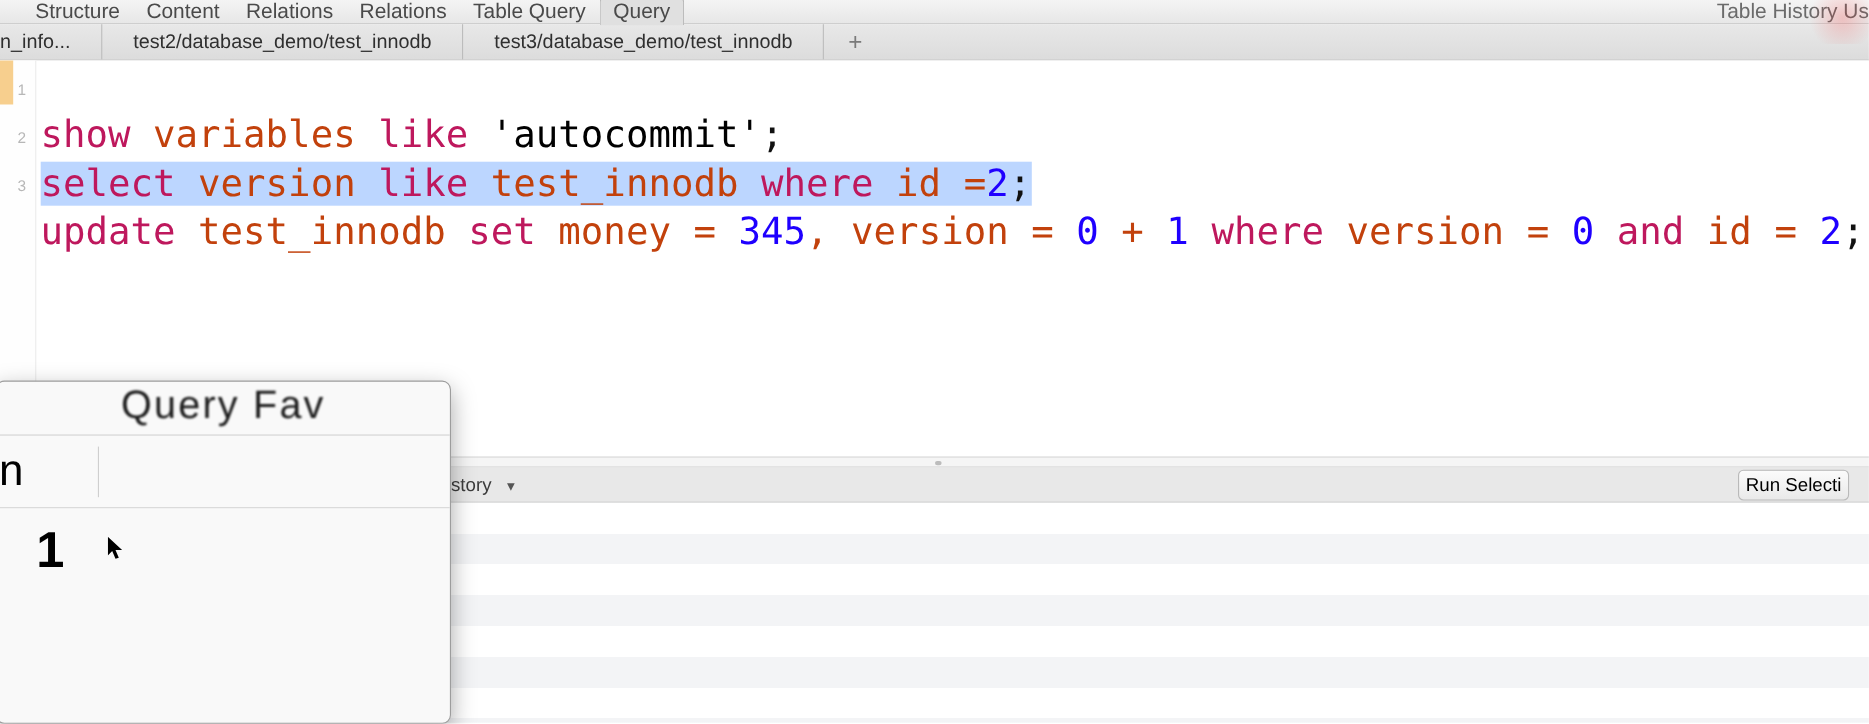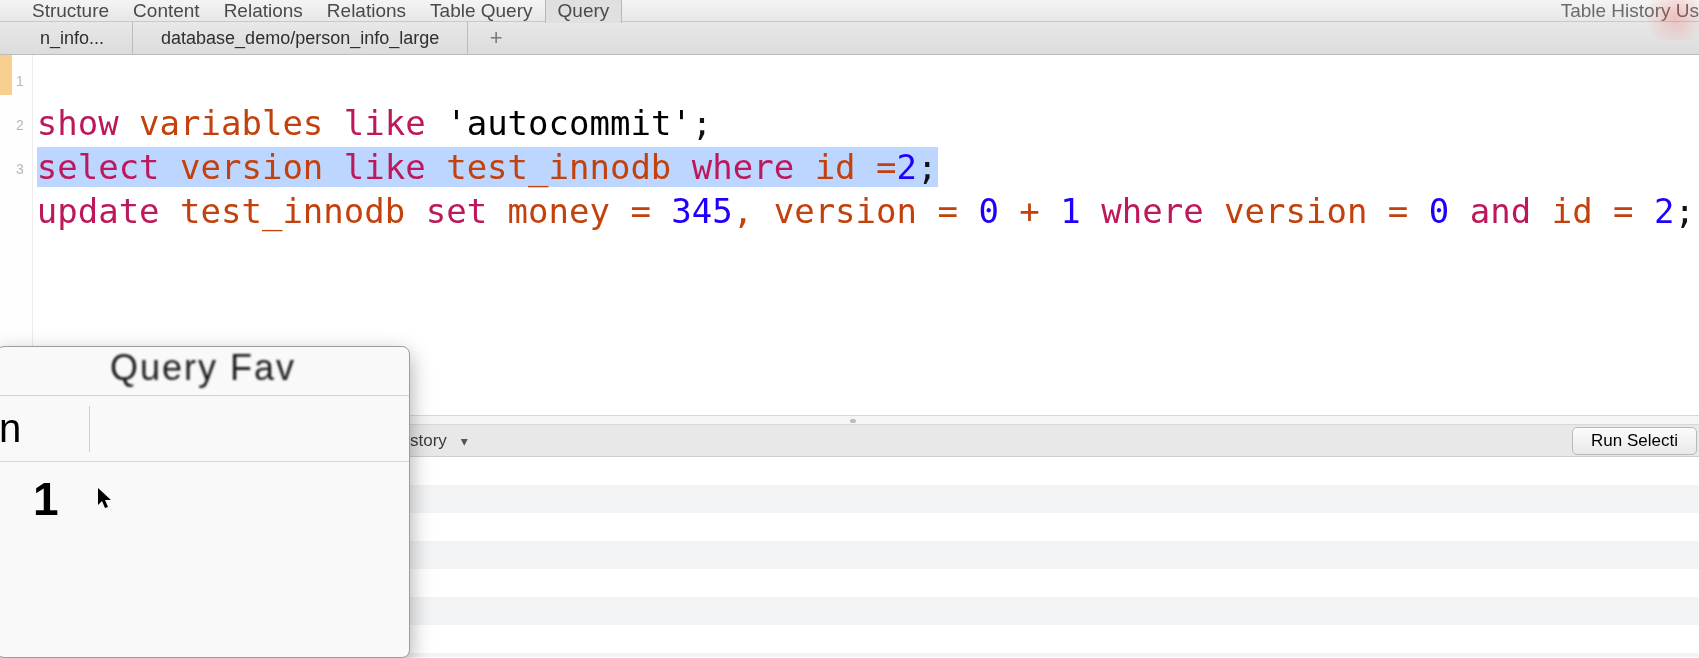--- a/index.html
+++ b/index.html
@@ -51,21 +51,21 @@
     font-size: 18px;
     color: #2f2f2f;
   }
   .tabs .tab {
     padding: 6px 28px;
     border-right: 1px solid #bcbcbc;
     white-space: nowrap;
     display: flex;
     align-items: center;
   }
-  .tabs .tab.first { padding-left: 0; margin-left: 40px; }
+  .tabs .tab.first { padding-left: 0; }
   .tabs .tab.plus {
     width: 40px;
     justify-content: center;
     font-size: 22px;
     color: #7a7a7a;
     border-right: none;
   }
 
   
   .editor {
@@ -145,23 +145,23 @@
   }
   .runbar .chev {
     font-size: 14px;
     color: #555;
   }
   .runbar .spacer { flex: 1; }
   .runbar .runbtn {
     background: linear-gradient(#fbfbfb, #e9e9e9);
     border: 1px solid #b9b9b9;
     border-radius: 5px;
-    padding: 3px 18px;
+    padding: 3px 6px;
     font-size: 17px;
-    margin-right: 2px;
+    margin-right: 18px;
     white-space: nowrap;
   }
 
   
   .results {
     height: 200px;
     background: repeating-linear-gradient(
       #ffffff 0, #ffffff 28px,
       #f3f4f6 28px, #f3f4f6 56px
     );
@@ -249,21 +249,22 @@
   <div class="tb-item">Content</div>
   <div class="tb-item">Relations</div>
   <div class="tb-item">Relations</div>
   <div class="tb-item">Table Query</div>
   <div class="tb-item active">Query</div>
   <div class="right">Table History   Us</div>
 </div>
 
 <div class="tabs">
   <div class="tab first">n_info...</div>
-  <div class="tab">database_demo/person_info_large</div>
+  <div class="tab">test2/database_demo/test_innodb</div>
+  <div class="tab">test3/database_demo/test_innodb</div>
   <div class="tab plus">+</div>
 </div>
 
 <div class="left-strip"></div>
 
 <div class="editor">
   <div class="gutter">
     <div class="ln">1</div>
     <div class="ln">2</div>
     <div class="ln">3</div>

